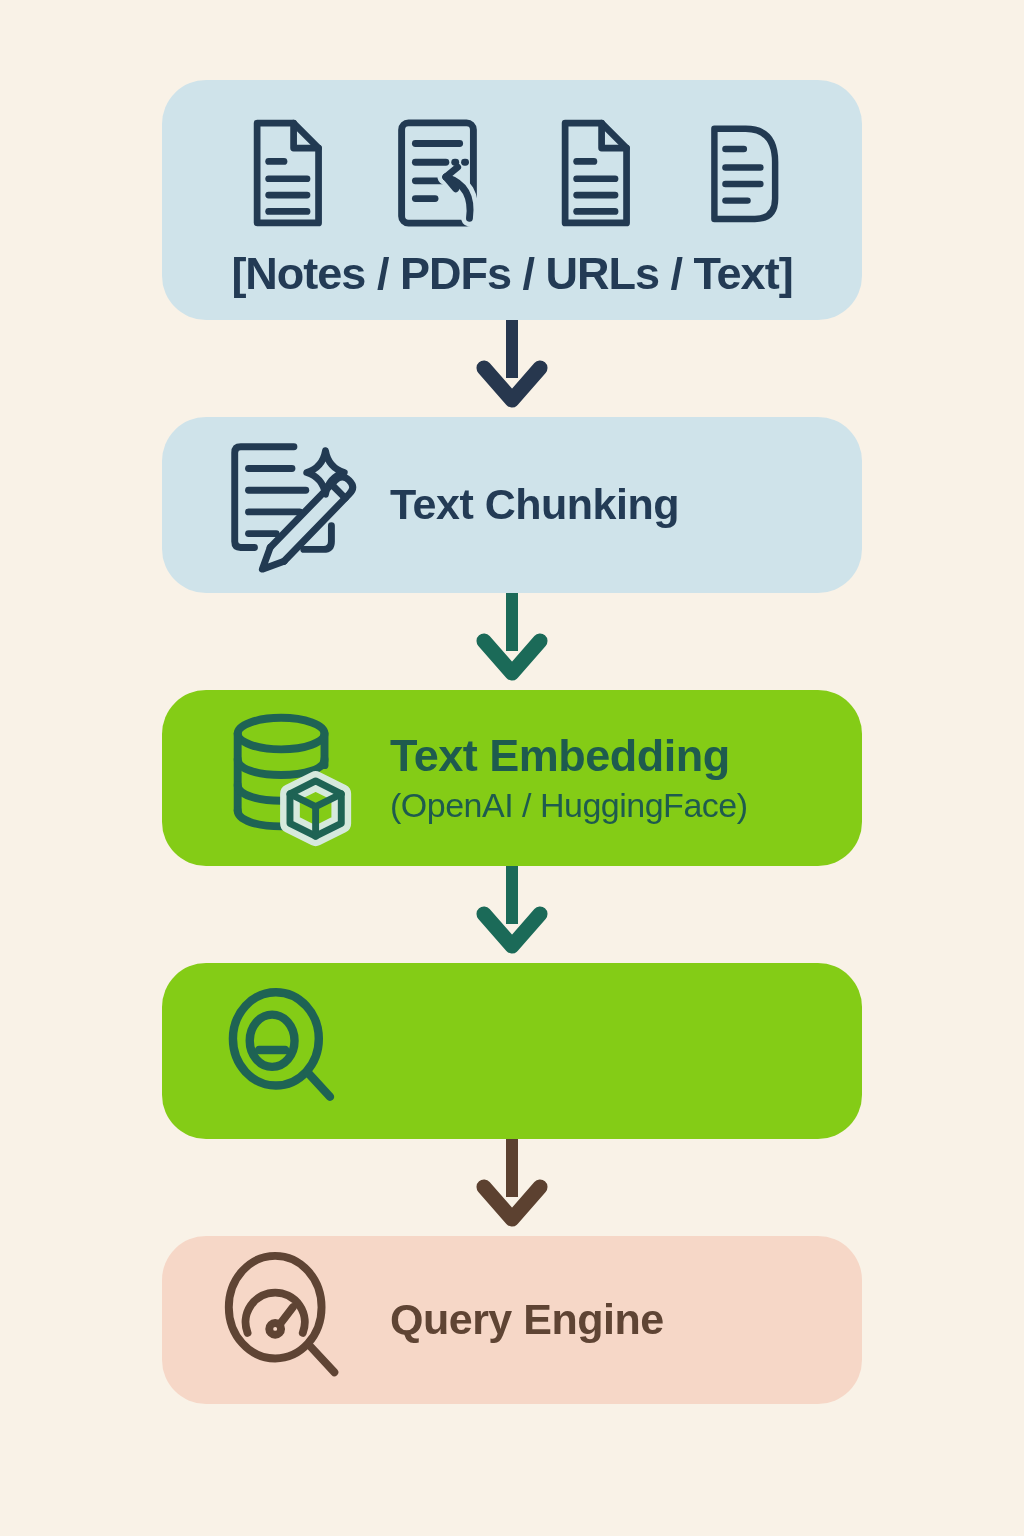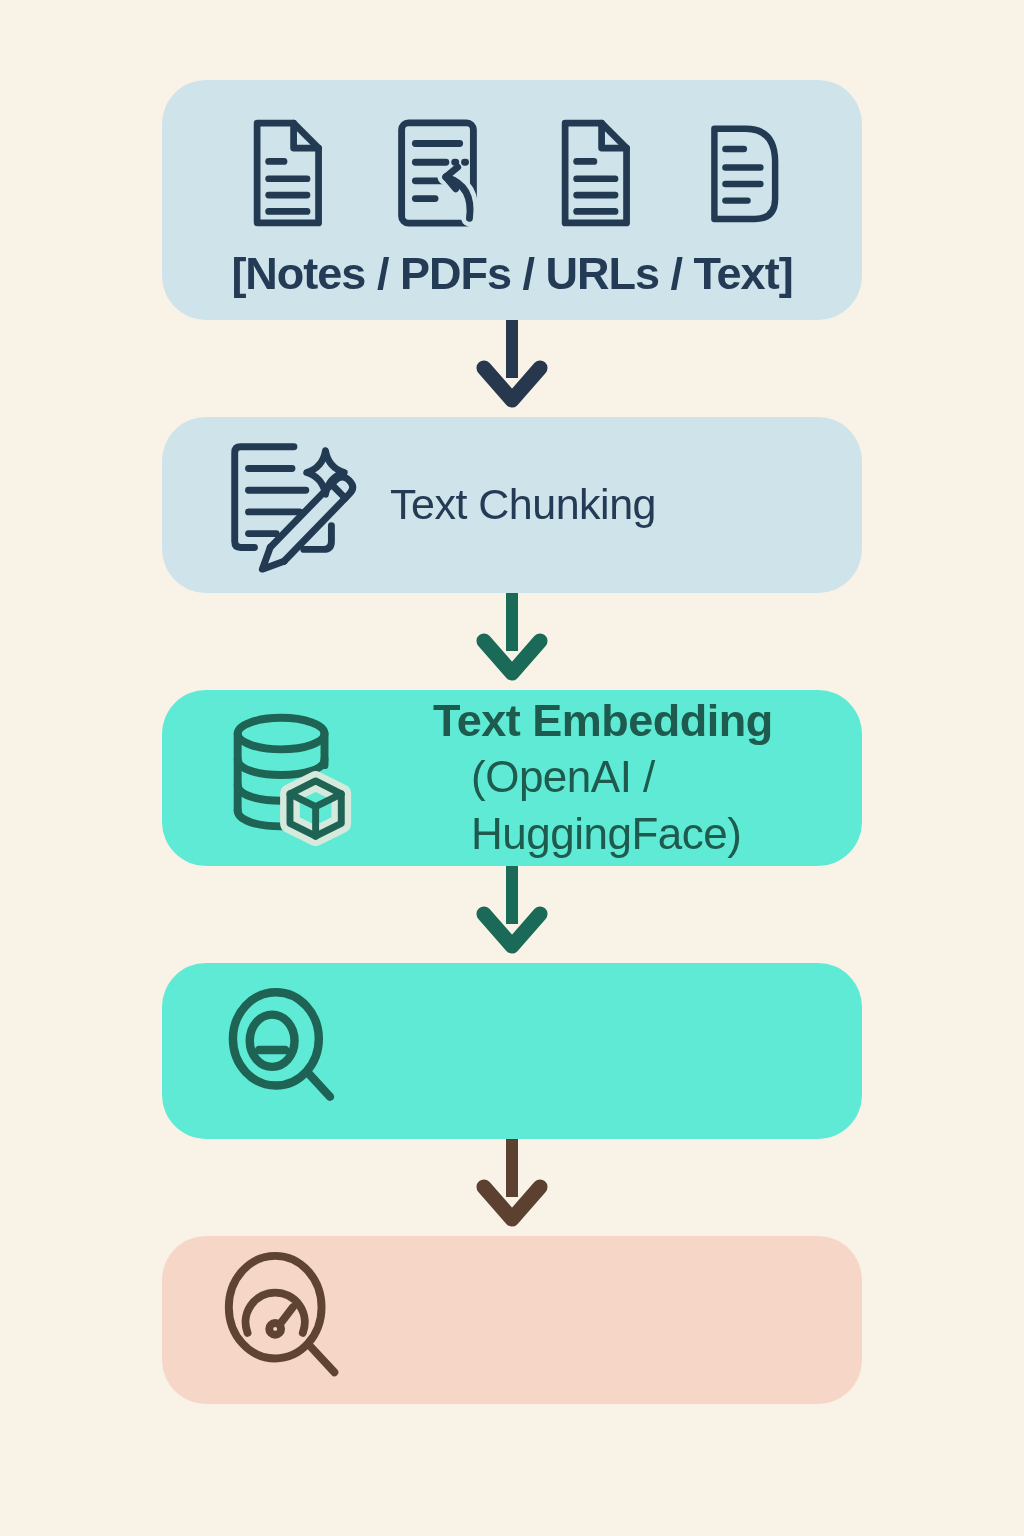--- a/index.html
+++ b/index.html
@@ -18,21 +18,21 @@
     flex-direction: column;
     align-items: center;
   }
   .box {
     width: 700px;
     border-radius: 44px;
     box-sizing: border-box;
     flex-shrink: 0;
   }
   .box.blue   { background: #cfe3ea; }
-  .box.green  { background: #5eead4; gap: 43px; }
+  .box.green  { background: #84cc16; }
   .box.salmon { background: #f6d7c7; }
 
   .box.sources {
     height: 240px;
     display: flex;
     flex-direction: column;
     align-items: center;
     justify-content: center;
     padding-top: 6px;
   }
@@ -63,36 +63,35 @@
     width: 168px;
     display: flex;
     align-items: center;
     justify-content: center;
     flex-shrink: 0;
   }
   .step .text-wrap { margin-left: 18px; }
 
   .title2 {
     font-size: 43px;
-    font-weight: 400;
+    font-weight: 700;
     letter-spacing: -0.5px;
     line-height: 1.28;
   }
   .title1 {
     font-size: 45px;
     font-weight: 700;
     letter-spacing: -0.5px;
     line-height: 1.2;
   }
   .subtitle {
-    font-size: 44px;
+    font-size: 34px;
     font-weight: 400;
     letter-spacing: -0.5px;
     line-height: 1.3;
-    margin-left: 38px;
   }
   .navy  { color: #233b55; }
   .teal  { color: #1e5b4e; }
   .brown { color: #5f4434; }
 
   .arrow-gap {
     height: 97px;
     display: flex;
     align-items: flex-start;
     justify-content: center;
@@ -256,16 +255,17 @@
         <g fill="none" stroke="#5f4434" stroke-width="8" stroke-linecap="round" stroke-linejoin="round">
           <ellipse cx="62" cy="62" rx="47" ry="52"></ellipse>
           <path d="M34 88 A 30 30 0 1 1 90 88"></path>
           <circle cx="62" cy="84" r="6"></circle>
           <path d="M67 79 L80 62"></path>
           <path d="M96 100 L122 128"></path>
         </g>
       </svg>
     </div>
     <div class="text-wrap">
+      <div class="title2 brown">Query Engine</div>
     </div>
   </div>
 
 </div>
 
 </body></html>

